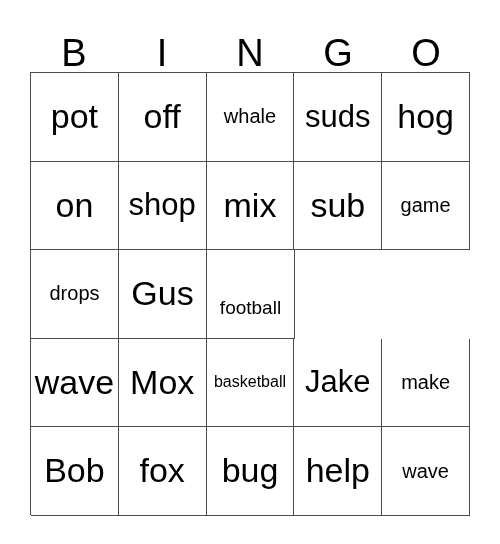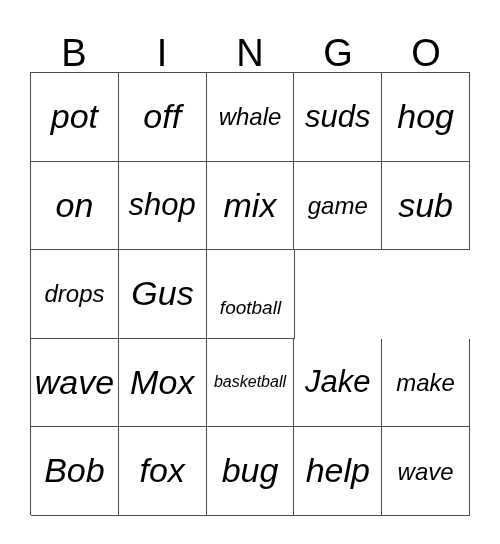--- a/index.html
+++ b/index.html
@@ -64,33 +64,32 @@
     width: 88px;
     height: 88.6px;
     box-sizing: border-box;
     border-right: 1px solid #4d4d4d;
     border-bottom: 1px solid #4d4d4d;
     display: flex;
     align-items: center;
     justify-content: center;
     overflow: hidden;
     padding: 0 1px;
-    font-style: italic;
   }
   .cell-text {
     display: block;
     white-space: nowrap;
     line-height: 1.05;
     text-align: center;
   }
 
   
   .fs-xl   { font-size: 34px; }
   .fs-lg   { font-size: 31px; }
-  .fs-md   { font-size: 24px; }
+  .fs-md   { font-size: 20px; }
   .fs-xs   { font-size: 19px; margin-top: 28px; }
   .fs-xxs  { font-size: 16px; text-align: right; }
 </style>
 </head>
 <body>
 
 <div id="bingo-card">
 
   <div id="header-row">
     <div class="header-cell">B</div>
@@ -124,24 +123,24 @@
       <div class="grid-cell">
           <span class="cell-text fs-xl">on</span>
         </div>
       <div class="grid-cell">
           <span class="cell-text fs-lg">shop</span>
         </div>
       <div class="grid-cell">
           <span class="cell-text fs-xl">mix</span>
         </div>
       <div class="grid-cell">
-          <span class="cell-text fs-md">game</span>
+          <span class="cell-text fs-xl">sub</span>
         </div>
       <div class="grid-cell">
-          <span class="cell-text fs-xl">sub</span>
+          <span class="cell-text fs-md">game</span>
         </div>
     </div>
 
     <div class="grid-row">
       <div class="grid-cell">
           <span class="cell-text fs-md">drops</span>
         </div>
       <div class="grid-cell">
           <span class="cell-text fs-xl">Gus</span>
         </div>

